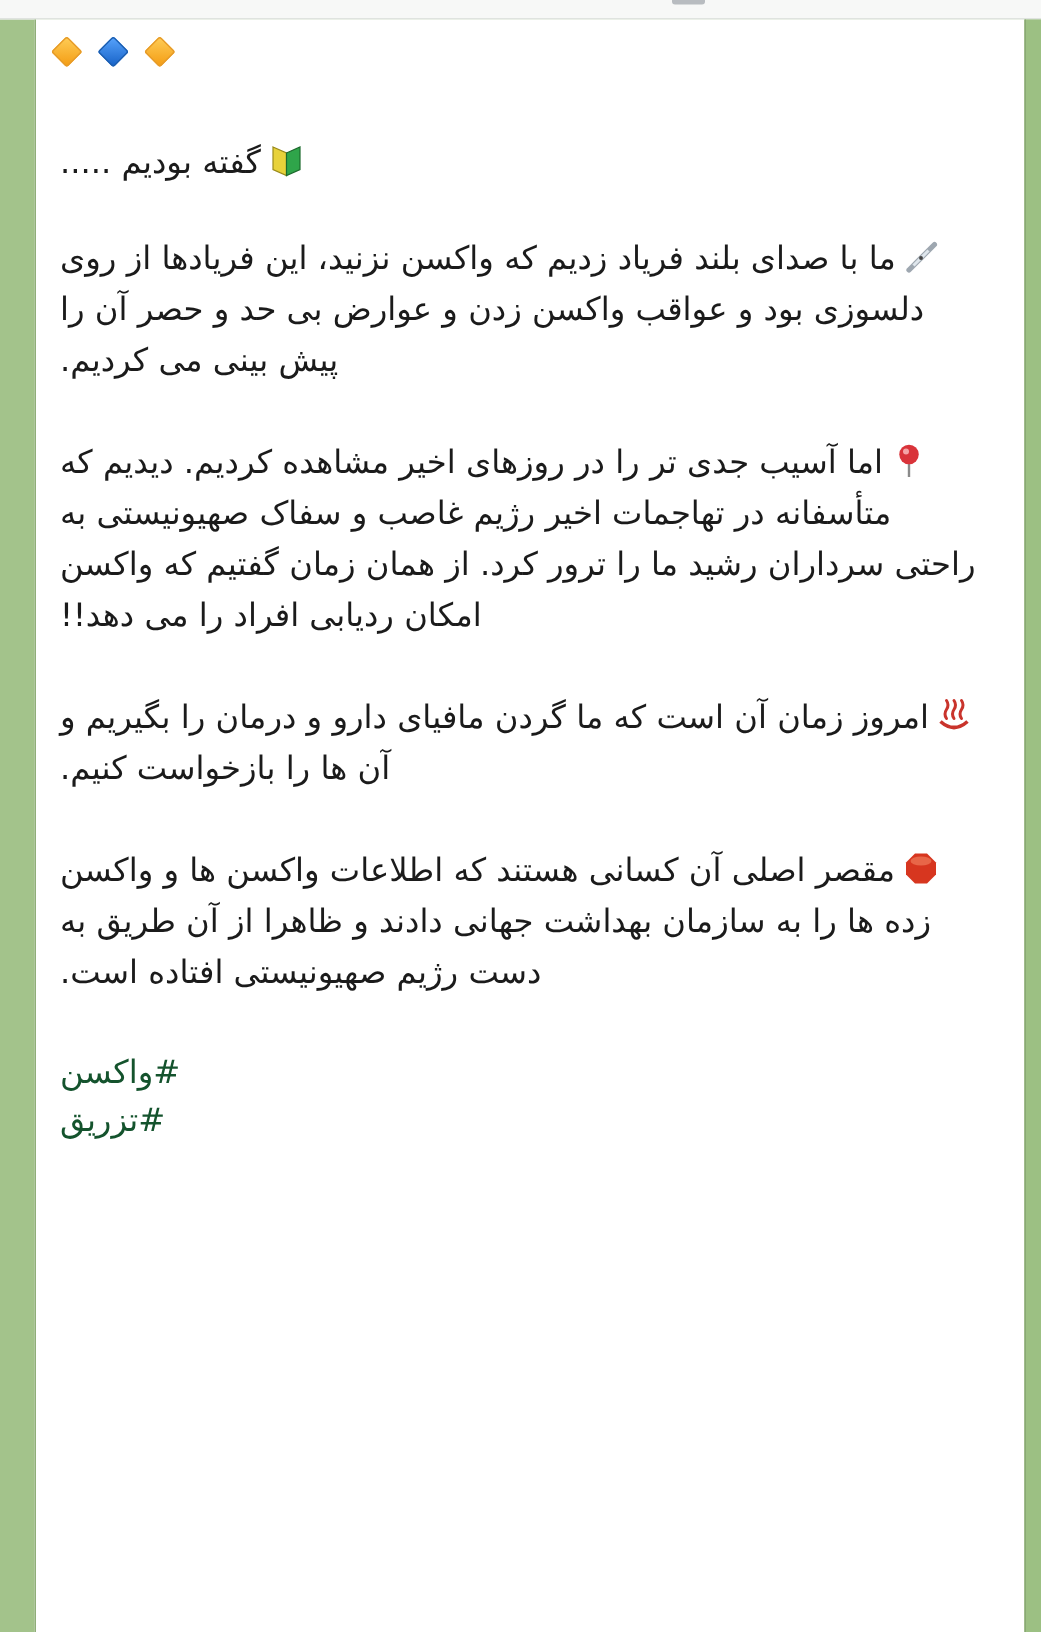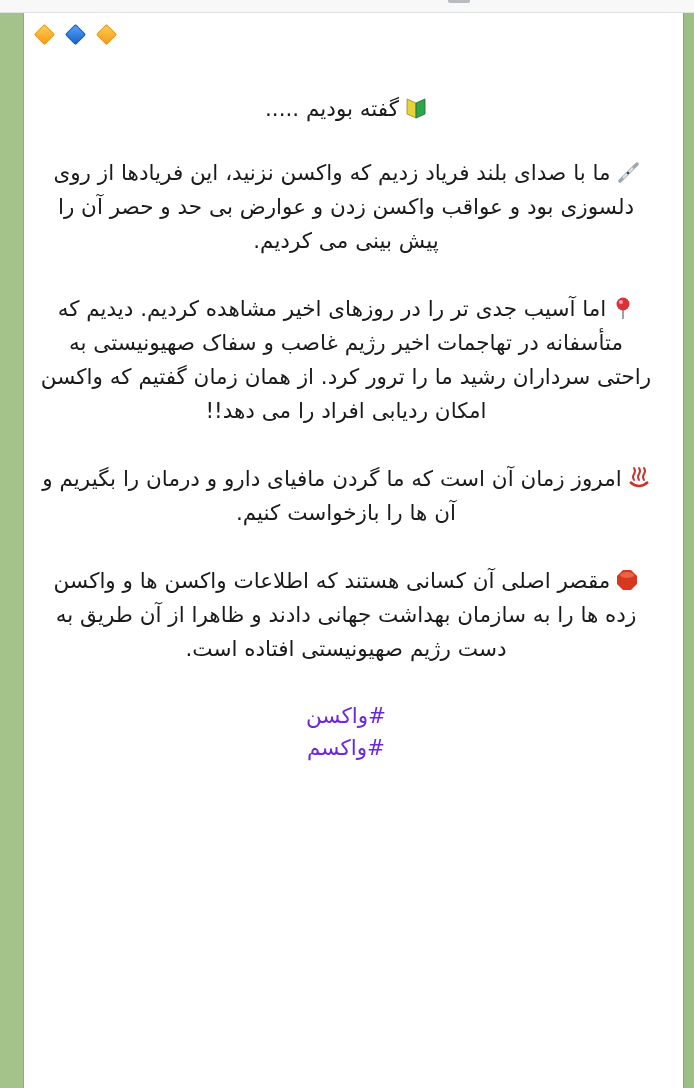--- a/index.html
+++ b/index.html
@@ -60,21 +60,21 @@
     }
     .diamond.orange { background: linear-gradient(135deg, #ffcf5a, #f39a10); box-shadow: 0 0 0 1px #e69b2a inset; }
     .diamond.blue { background: linear-gradient(135deg, #5aa6ff, #145fc4); box-shadow: 0 0 0 1px #1d5fb0 inset; }
 
     .content {
       position: absolute;
       right: 42px;
       left: 40px;
       top: 92px;
       direction: rtl;
-      text-align: center;
+      text-align: left;
       color: #1b1b1b;
       font-size: 21.5px;
       line-height: 34px;
     }
     .para {
       margin: 0 0 34px 0;
       white-space: normal;
     }
     .para.title { margin-bottom: 30px; }
     .emoji {
@@ -84,21 +84,21 @@
       margin-left: 6px;
       position: relative;
     }
     
     .emoji.badge svg, .emoji svg { width: 100%; height: 100%; display: block; }
     .hashtags {
       margin-top: 10px;
     }
     .hashtag {
       display: block;
-      color: #6d28d9;
+      color: #14532d;
       line-height: 32px;
       font-size: 21.5px;
     }
   </style>
 </head>
 <body>
 
 <div class="top-strip">
   <div class="tab-mark"></div>
 </div>
@@ -161,15 +161,15 @@
     <span class="emoji">
       <svg viewBox="0 0 22 24">
         <polygon points="7,2 15,2 21,8 21,16 15,22 7,22 1,16 1,8" fill="#d7361f"></polygon>
         <ellipse cx="11" cy="7" rx="7" ry="3" fill="#f07a5a" opacity="0.7"></ellipse>
       </svg>
     </span><span>مقصر اصلی آن کسانی هستند که اطلاعات واکسن ها و واکسن زده ها را به سازمان بهداشت جهانی دادند و ظاهرا از آن طریق به دست رژیم صهیونیستی افتاده است.</span>
   </p>
 
   <div class="hashtags">
     <a class="hashtag">#واکسن</a>
-    <a class="hashtag">#واکسم</a>
+    <a class="hashtag">#تزریق</a>
   </div>
 </div>
 
 </body></html>

